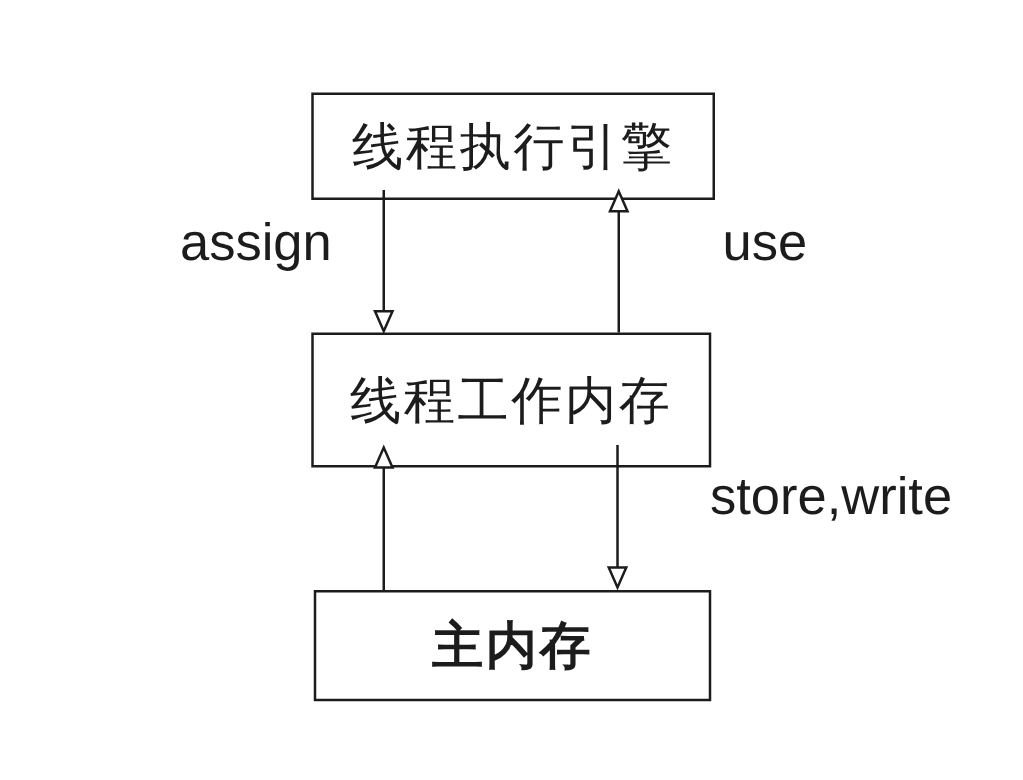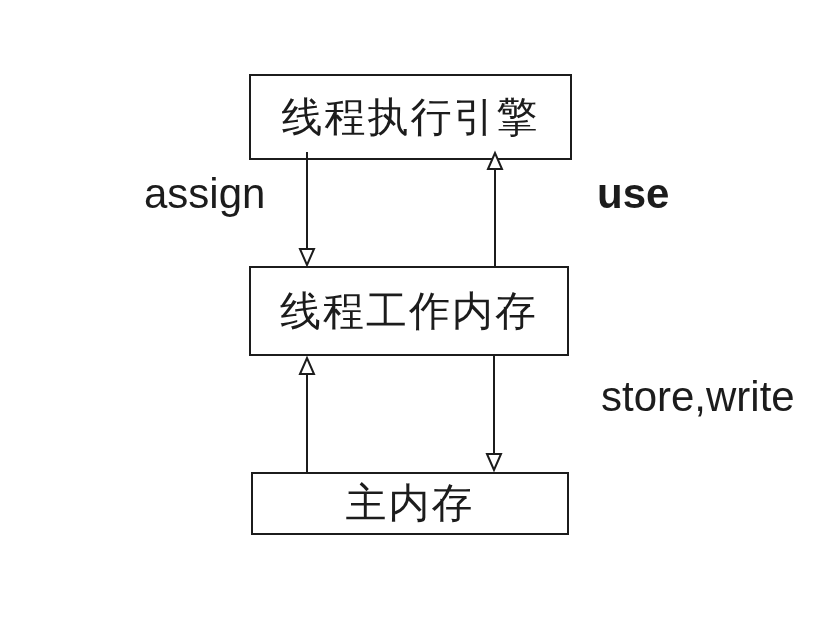--- a/index.html
+++ b/index.html
@@ -24,43 +24,43 @@
     justify-content: center;
     box-sizing: border-box;
   }
   .node span {
     font-size: 41px;
     color: #1c1c1c;
     letter-spacing: 2px;
     white-space: nowrap;
   }
   .node-engine  { left: 249px; top: 62px;  width: 323px; height: 86px; margin-top: 12px; }
-  .node-working { left: 249px; top: 266px; width: 320px; height: 90px; }
-  .node-main    { left: 251px; top: 472px; width: 318px; height: 63px; }
+  .node-working { left: 249px; top: 266px; width: 320px; height: 108px; }
+  .node-main    { left: 251px; top: 472px; width: 318px; height: 89px; font-weight: bold; }
 
   .arrows {
     position: absolute;
     left: 0; top: 0;
     width: 818px;
     height: 624px;
     pointer-events: none;
   }
   .arrows line { stroke: #1c1c1c; stroke-width: 2; }
   .arrows path { fill: #ffffff; stroke: #1c1c1c; stroke-width: 2; stroke-linejoin: miter; }
 
   .edge-label {
     position: absolute;
     font-size: 42px;
     color: #1c1c1c;
     white-space: nowrap;
   }
   .label-assign { left: 144px; top: 170px; }
-  .label-use    { left: 597px; top: 170px; font-weight: bold; }
+  .label-use    { left: 578px; top: 170px; }
   .label-read   { left: 38px;  top: 374px; }
-  .label-store  { left: 568px; top: 373px; margin-left: 33px; }
+  .label-store  { left: 568px; top: 373px; }
 </style>
 </head>
 <body>
 
 <div class="canvas">
 
   <div class="node node-engine">
     <span>线程执行引擎</span>
   </div>
 

